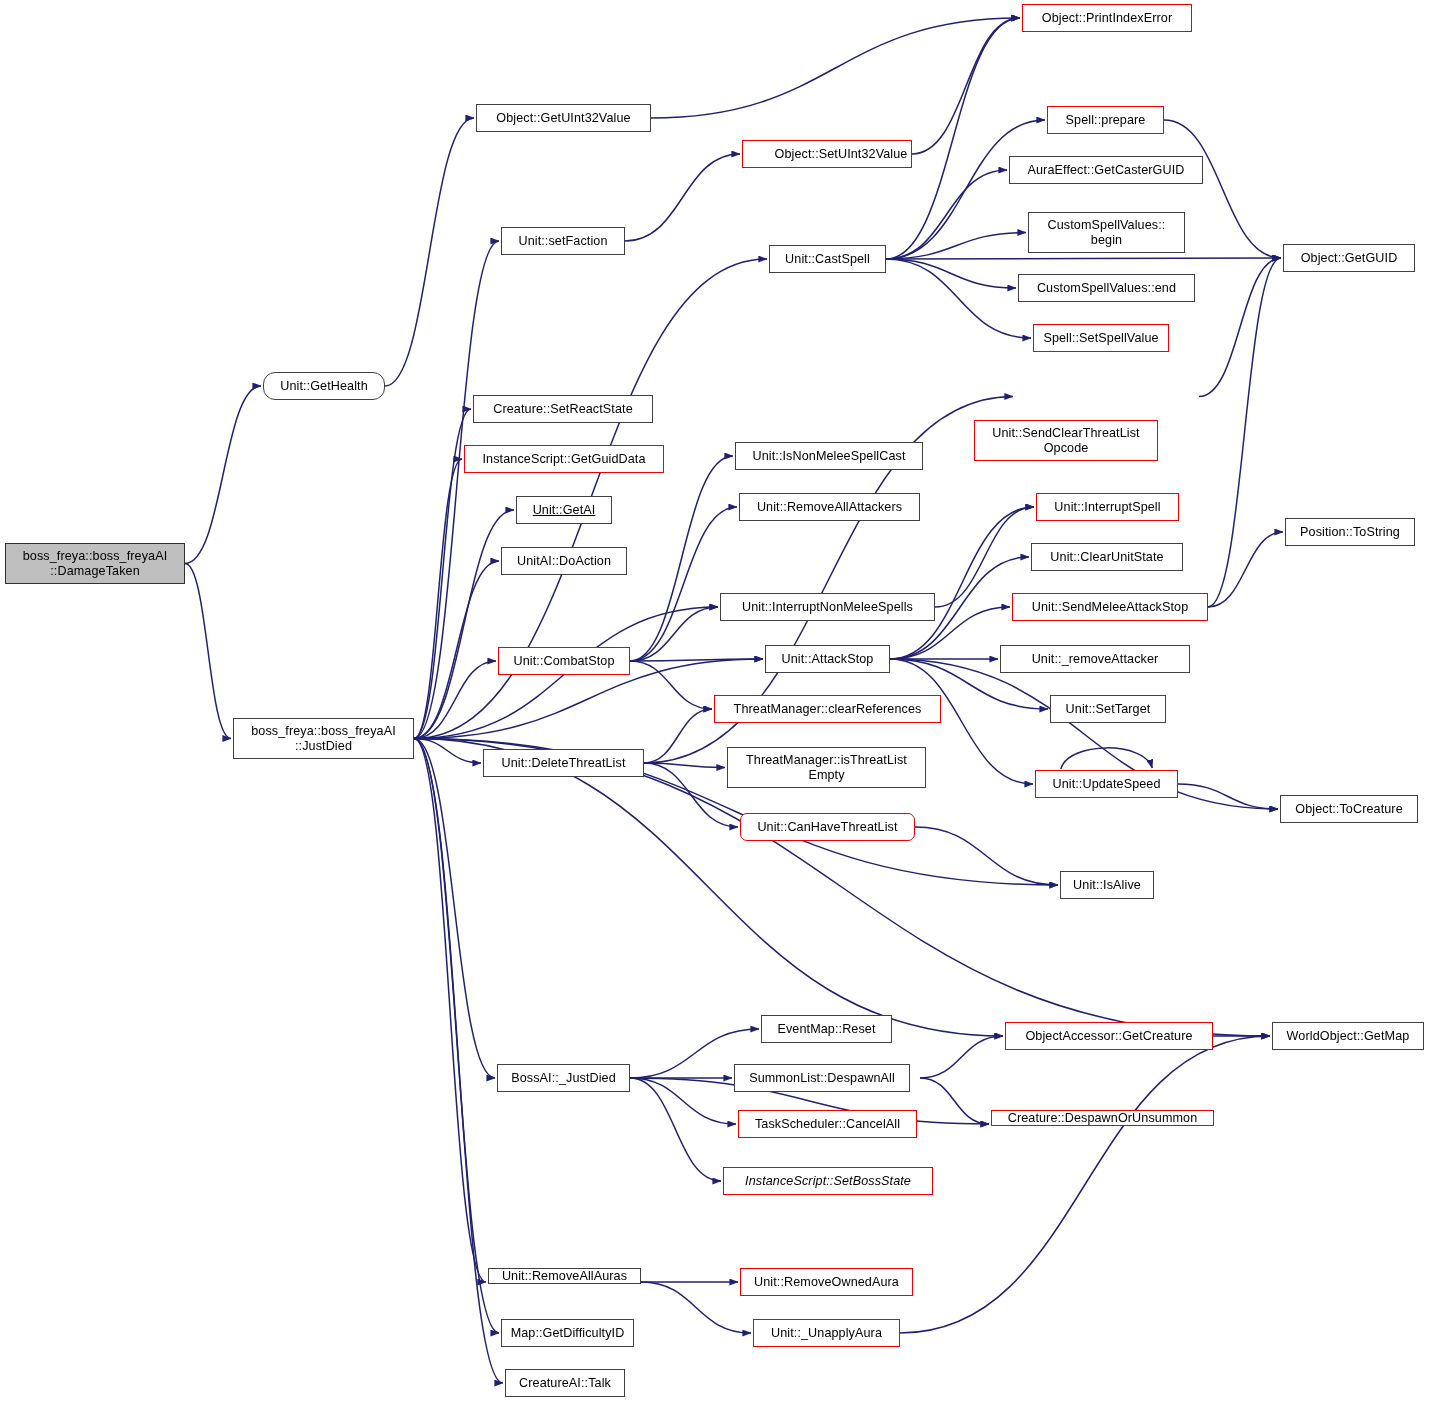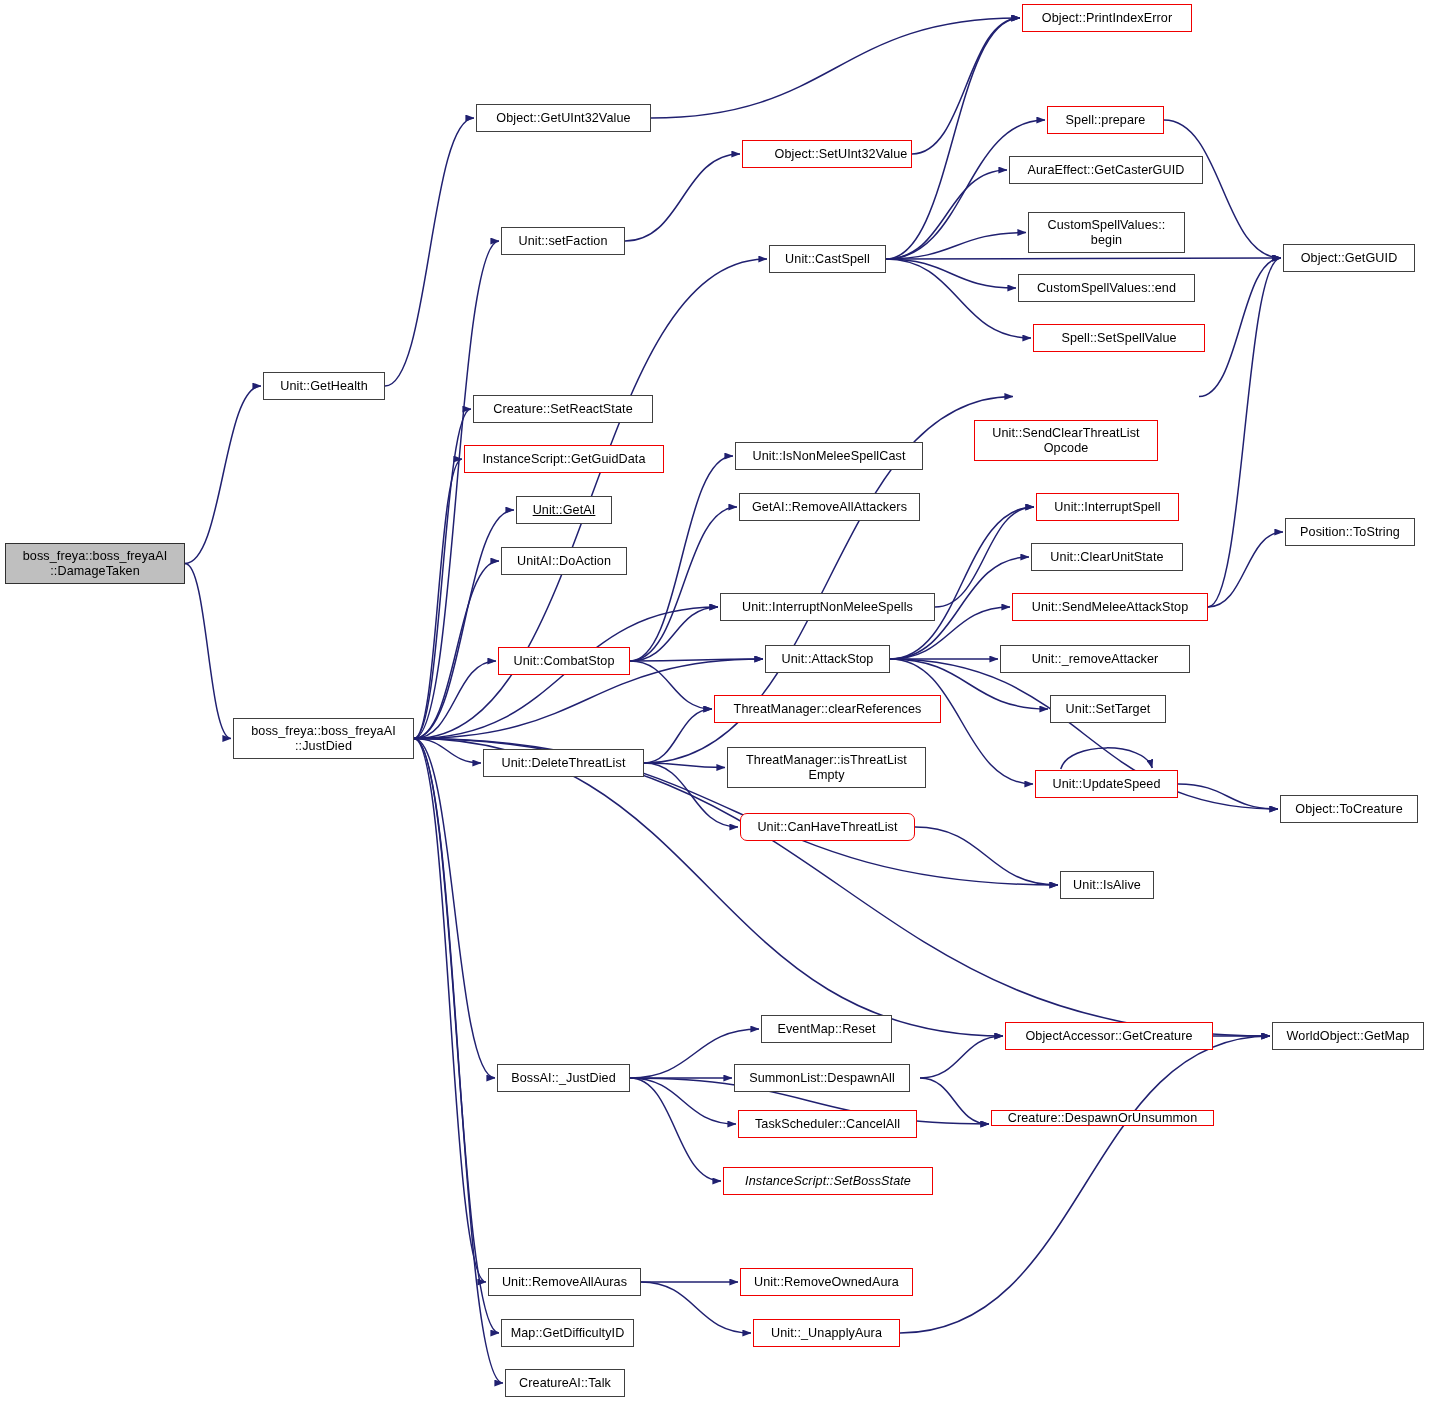--- a/index.html
+++ b/index.html
@@ -127,43 +127,43 @@
   </svg>
   <div id="node-layer">
       <div class="node current" style="left: 5px; top: 543px; width: 180px; height: 41px;">boss_freya::boss_freyaAI
 ::DamageTaken</div>
       <div class="node" style="left: 233px; top: 718px; width: 181px; height: 41px;">boss_freya::boss_freyaAI
 ::JustDied</div>
       <div class="node" style="left: 476px; top: 104px; width: 175px; height: 28px;">Object::GetUInt32Value</div>
       <div class="node red" style="left: 742px; top: 140px; width: 170px; height: 28px; padding-left: 28px;">Object::SetUInt32Value</div>
       <div class="node red" style="left: 1022px; top: 4px; width: 170px; height: 28px;">Object::PrintIndexError</div>
       <div class="node" style="left: 501px; top: 227px; width: 124px; height: 28px;">Unit::setFaction</div>
-      <div class="node" style="left: 263px; top: 372px; width: 122px; height: 28px;">Unit::GetHealth</div>
+      <div class="node" style="left: 263px; top: 372px; width: 122px; height: 28px; border-radius: 12px;">Unit::GetHealth</div>
       <div class="node" style="left: 473px; top: 395px; width: 180px; height: 28px;">Creature::SetReactState</div>
       <div class="node red" style="left: 464px; top: 445px; width: 200px; height: 28px;">InstanceScript::GetGuidData</div>
       <div class="node" style="left: 516px; top: 496px; width: 96px; height: 28px; text-decoration: underline;">Unit::GetAI</div>
       <div class="node" style="left: 501px; top: 547px; width: 126px; height: 28px;">UnitAI::DoAction</div>
       <div class="node red" style="left: 498px; top: 647px; width: 132px; height: 28px;">Unit::CombatStop</div>
       <div class="node" style="left: 483px; top: 749px; width: 161px; height: 28px;">Unit::DeleteThreatList</div>
-      <div class="node" style="left: 488px; top: 1268px; width: 153px; height: 28px;">Unit::RemoveAllAuras</div>
+      <div class="node" style="left: 488px; top: 1268px; width: 153px; height: 16px;">Unit::RemoveAllAuras</div>
       <div class="node" style="left: 501px; top: 1319px; width: 133px; height: 28px;">Map::GetDifficultyID</div>
       <div class="node" style="left: 505px; top: 1369px; width: 120px; height: 28px;">CreatureAI::Talk</div>
       <div class="node" style="left: 497px; top: 1064px; width: 133px; height: 28px;">BossAI::_JustDied</div>
       <div class="node" style="left: 769px; top: 245px; width: 117px; height: 28px;">Unit::CastSpell</div>
       <div class="node red" style="left: 1047px; top: 106px; width: 117px; height: 28px;">Spell::prepare</div>
       <div class="node" style="left: 1009px; top: 156px; width: 194px; height: 28px;">AuraEffect::GetCasterGUID</div>
       <div class="node" style="left: 1028px; top: 212px; width: 157px; height: 41px;">CustomSpellValues::
 begin</div>
       <div class="node" style="left: 1018px; top: 274px; width: 177px; height: 28px;">CustomSpellValues::end</div>
-      <div class="node red" style="left: 1033px; top: 324px; width: 172px; height: 28px;">Spell::SetSpellValue</div>
+      <div class="node red" style="left: 1033px; top: 324px; width: 136px; height: 28px;">Spell::SetSpellValue</div>
       <div class="node red" style="left: 974px; top: 376px; width: 184px; height: 41px; margin-top: 44px;">Unit::SendClearThreatList
 Opcode</div>
       <div class="node" style="left: 1283px; top: 244px; width: 132px; height: 28px;">Object::GetGUID</div>
       <div class="node" style="left: 735px; top: 442px; width: 188px; height: 28px;">Unit::IsNonMeleeSpellCast</div>
-      <div class="node" style="left: 739px; top: 493px; width: 181px; height: 28px;">GetAI::RemoveAllAttackers</div>
+      <div class="node" style="left: 739px; top: 493px; width: 181px; height: 28px;">Unit::RemoveAllAttackers</div>
       <div class="node" style="left: 720px; top: 593px; width: 215px; height: 28px;">Unit::InterruptNonMeleeSpells</div>
       <div class="node" style="left: 765px; top: 645px; width: 125px; height: 28px;">Unit::AttackStop</div>
       <div class="node red" style="left: 714px; top: 695px; width: 227px; height: 28px;">ThreatManager::clearReferences</div>
       <div class="node" style="left: 727px; top: 747px; width: 199px; height: 41px;">ThreatManager::isThreatList
 Empty</div>
       <div class="node red" style="left: 740px; top: 813px; width: 175px; height: 28px; border-radius: 7px;">Unit::CanHaveThreatList</div>
       <div class="node red" style="left: 1036px; top: 493px; width: 143px; height: 28px;">Unit::InterruptSpell</div>
       <div class="node" style="left: 1031px; top: 543px; width: 152px; height: 28px;">Unit::ClearUnitState</div>
       <div class="node red" style="left: 1012px; top: 593px; width: 196px; height: 28px;">Unit::SendMeleeAttackStop</div>
       <div class="node" style="left: 1000px; top: 645px; width: 190px; height: 28px;">Unit::_removeAttacker</div>

